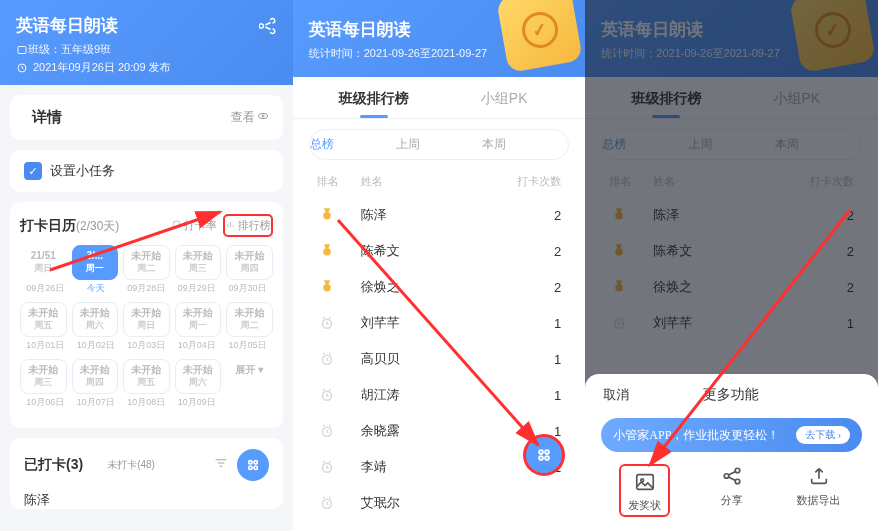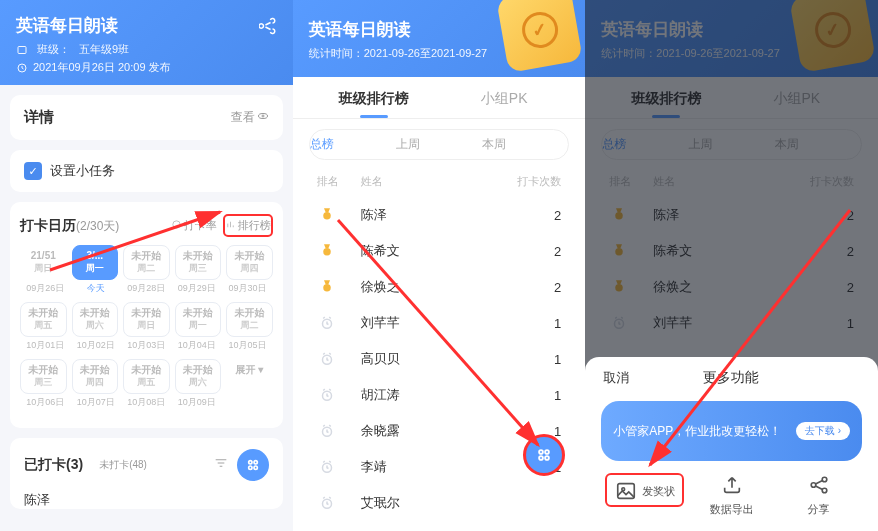--- a/index.html
+++ b/index.html
@@ -24,34 +24,34 @@
     
     
     .p1-header {
       background: linear-gradient(135deg, #589bff 0%, #4a8bef 100%);
       color: #fff;
       padding: 14px 16px 10px;
     }
     .p1-title-row { display: flex; justify-content: space-between; align-items: center; }
     .p1-title { font-size: 17px; font-weight: 600; }
     .p1-share { width: 18px; height: 18px; }
-    .p1-sub { font-size: 11px; opacity: 0.92; margin-top: 5px; display: flex; align-items: center; gap: 9px; }
+    .p1-sub { font-size: 11px; opacity: 0.92; margin-top: 5px; display: flex; align-items: center; gap: 0; }
     .p1-sub2 { font-size: 11px; opacity: 0.92; margin-top: 3px; display: flex; align-items: center; gap: 5px; }
     .sub-icon { width: 12px; height: 12px; }
     
     .p1-detail-card {
       background: #fff;
       margin: 10px;
       border-radius: 10px;
       padding: 13px 14px;
       display: flex;
       justify-content: space-between;
       align-items: center;
     }
-    .p1-detail-label { font-size: 15px; font-weight: 600; color: #333; }
+    .p1-detail-label { font-size: 15px; font-weight: 600; color: #333; margin-left: 8px; }
     .p1-detail-more { font-size: 12px; color: #999; display: flex; align-items: center; gap: 2px; }
     
     .p1-task-card {
       background: #fff;
       margin: 0 10px 10px;
       border-radius: 10px;
       padding: 12px 14px;
       display: flex;
       align-items: center;
       gap: 8px;
@@ -95,21 +95,21 @@
     .cal-date { font-size: 9px; color: #bbb; text-align: center; }
     .cal-date.blue { color: #589bff; }
     
     .p1-signed-card {
       background: #fff;
       margin: 0 10px;
       border-radius: 10px;
       padding: 11px 14px 0;
     }
     .signed-tabs { display: flex; align-items: center; justify-content: space-between; }
-    .signed-tabs-left { display: flex; gap: 16px; align-items: center; }
+    .signed-tabs-left { display: flex; gap: 24px; align-items: center; }
     .signed-tab { font-size: 10px; color: #999; }
     .signed-tab.active { font-size: 14px; font-weight: 600; color: #333; }
     .signed-fab {
       width: 32px; height: 32px; border-radius: 50%;
       background: #589bff; color: #fff;
       display: flex; align-items: center; justify-content: center;
     }
     .signed-name { font-size: 13px; color: #333; margin-top: 10px; }
     
     
@@ -212,23 +212,23 @@
       display: flex; justify-content: space-between; align-items: center;
       padding: 0 18px 10px;
     }
     .sheet-cancel { font-size: 13px; color: #333; }
     .sheet-title { font-size: 14px; color: #333; font-weight: 500;}
     .sheet-spacer { width: 28px; }
     .sheet-banner {
       margin: 4px 16px 12px;
       background: linear-gradient(90deg, #6eaaff, #4a8bef);
       border-radius: 18px;
-      padding: 21px 12px;
+      padding: 8px 12px;
       color: #fff; font-size: 12px;
-      display: flex; justify-content: space-between; align-items: center;
+      display: flex; justify-content: space-between; align-items: center; font-family: Liberation Serif, serif;
     }
     .banner-btn {
       background: #fff; color: #4a8bef;
       border-radius: 12px; padding: 2px 9px; font-size: 10px;
     }
     .sheet-actions { display: flex; padding: 0 16px; }
     .sheet-action {
       flex: 1; text-align: center;
       display: flex; flex-direction: column; align-items: center; gap: 5px;
     }
@@ -237,21 +237,21 @@
       display: flex; align-items: center; justify-content: center; color: #555;
     }
     .sheet-action-label { font-size: 11px; color: #555; }
     .sheet-action.highlight .sheet-action-icon,
     .sheet-action.highlight .sheet-action-label {
       position: relative;
     }
     .action-highlight-box {
       border: 2.5px solid #ff3030; border-radius: 6px;
       padding: 4px 7px 2px;
-      display: flex; flex-direction: row; align-items: center; gap: 4px;
+      display: flex; flex-direction: column; align-items: center; gap: 4px;
     }
     
     .svg-icon { width: 100%; height: 100%; }
     
     
     .arrow-svg {
       position: absolute; z-index: 50; pointer-events: none;
     }
   </style>
 </head>
@@ -690,37 +690,37 @@
                 <circle cx="9" cy="10" r="1.5"></circle>
                 <path d="M3 17l5-5 4 4 3-3 6 6"></path>
               </svg>
           </div>
           <div class="sheet-action-label">发奖状</div>
         </div>
       </div>
       <div class="sheet-action">
         <div class="sheet-action-icon">
           <svg width="22" height="22" viewBox="0 0 24 24" fill="none" stroke="#555" stroke-width="1.8">
-              <path d="M12 15V4M12 4l-4 4M12 4l4 4"></path>
-              <path d="M4 15v3a2 2 0 002 2h12a2 2 0 002-2v-3"></path>
-            </svg>
-        </div>
-        <div class="sheet-action-label">数据导出</div>
-      </div>
-      <div class="sheet-action">
-        <div class="sheet-action-icon">
-          <svg width="22" height="22" viewBox="0 0 24 24" fill="none" stroke="#555" stroke-width="1.8">
               <circle cx="18" cy="6" r="2.5"></circle>
               <circle cx="6" cy="12" r="2.5"></circle>
               <circle cx="18" cy="18" r="2.5"></circle>
               <line x1="8.2" y1="10.9" x2="15.8" y2="7.1"></line>
               <line x1="8.2" y1="13.1" x2="15.8" y2="16.9"></line>
             </svg>
         </div>
         <div class="sheet-action-label">分享</div>
+      </div>
+      <div class="sheet-action">
+        <div class="sheet-action-icon">
+          <svg width="22" height="22" viewBox="0 0 24 24" fill="none" stroke="#555" stroke-width="1.8">
+              <path d="M12 15V4M12 4l-4 4M12 4l4 4"></path>
+              <path d="M4 15v3a2 2 0 002 2h12a2 2 0 002-2v-3"></path>
+            </svg>
+        </div>
+        <div class="sheet-action-label">数据导出</div>
       </div>
     </div>
   </div>
 
   <svg class="arrow-svg" style="left:40px; top:205px; width:230px; height:275px;" viewBox="0 0 230 275">
     <defs>
         <marker id="ah3" markerWidth="10" markerHeight="10" refX="8" refY="3" orient="auto">
           <polygon points="0 0, 9 3, 0 6" fill="#ff3030"></polygon>
         </marker>
       </defs>

